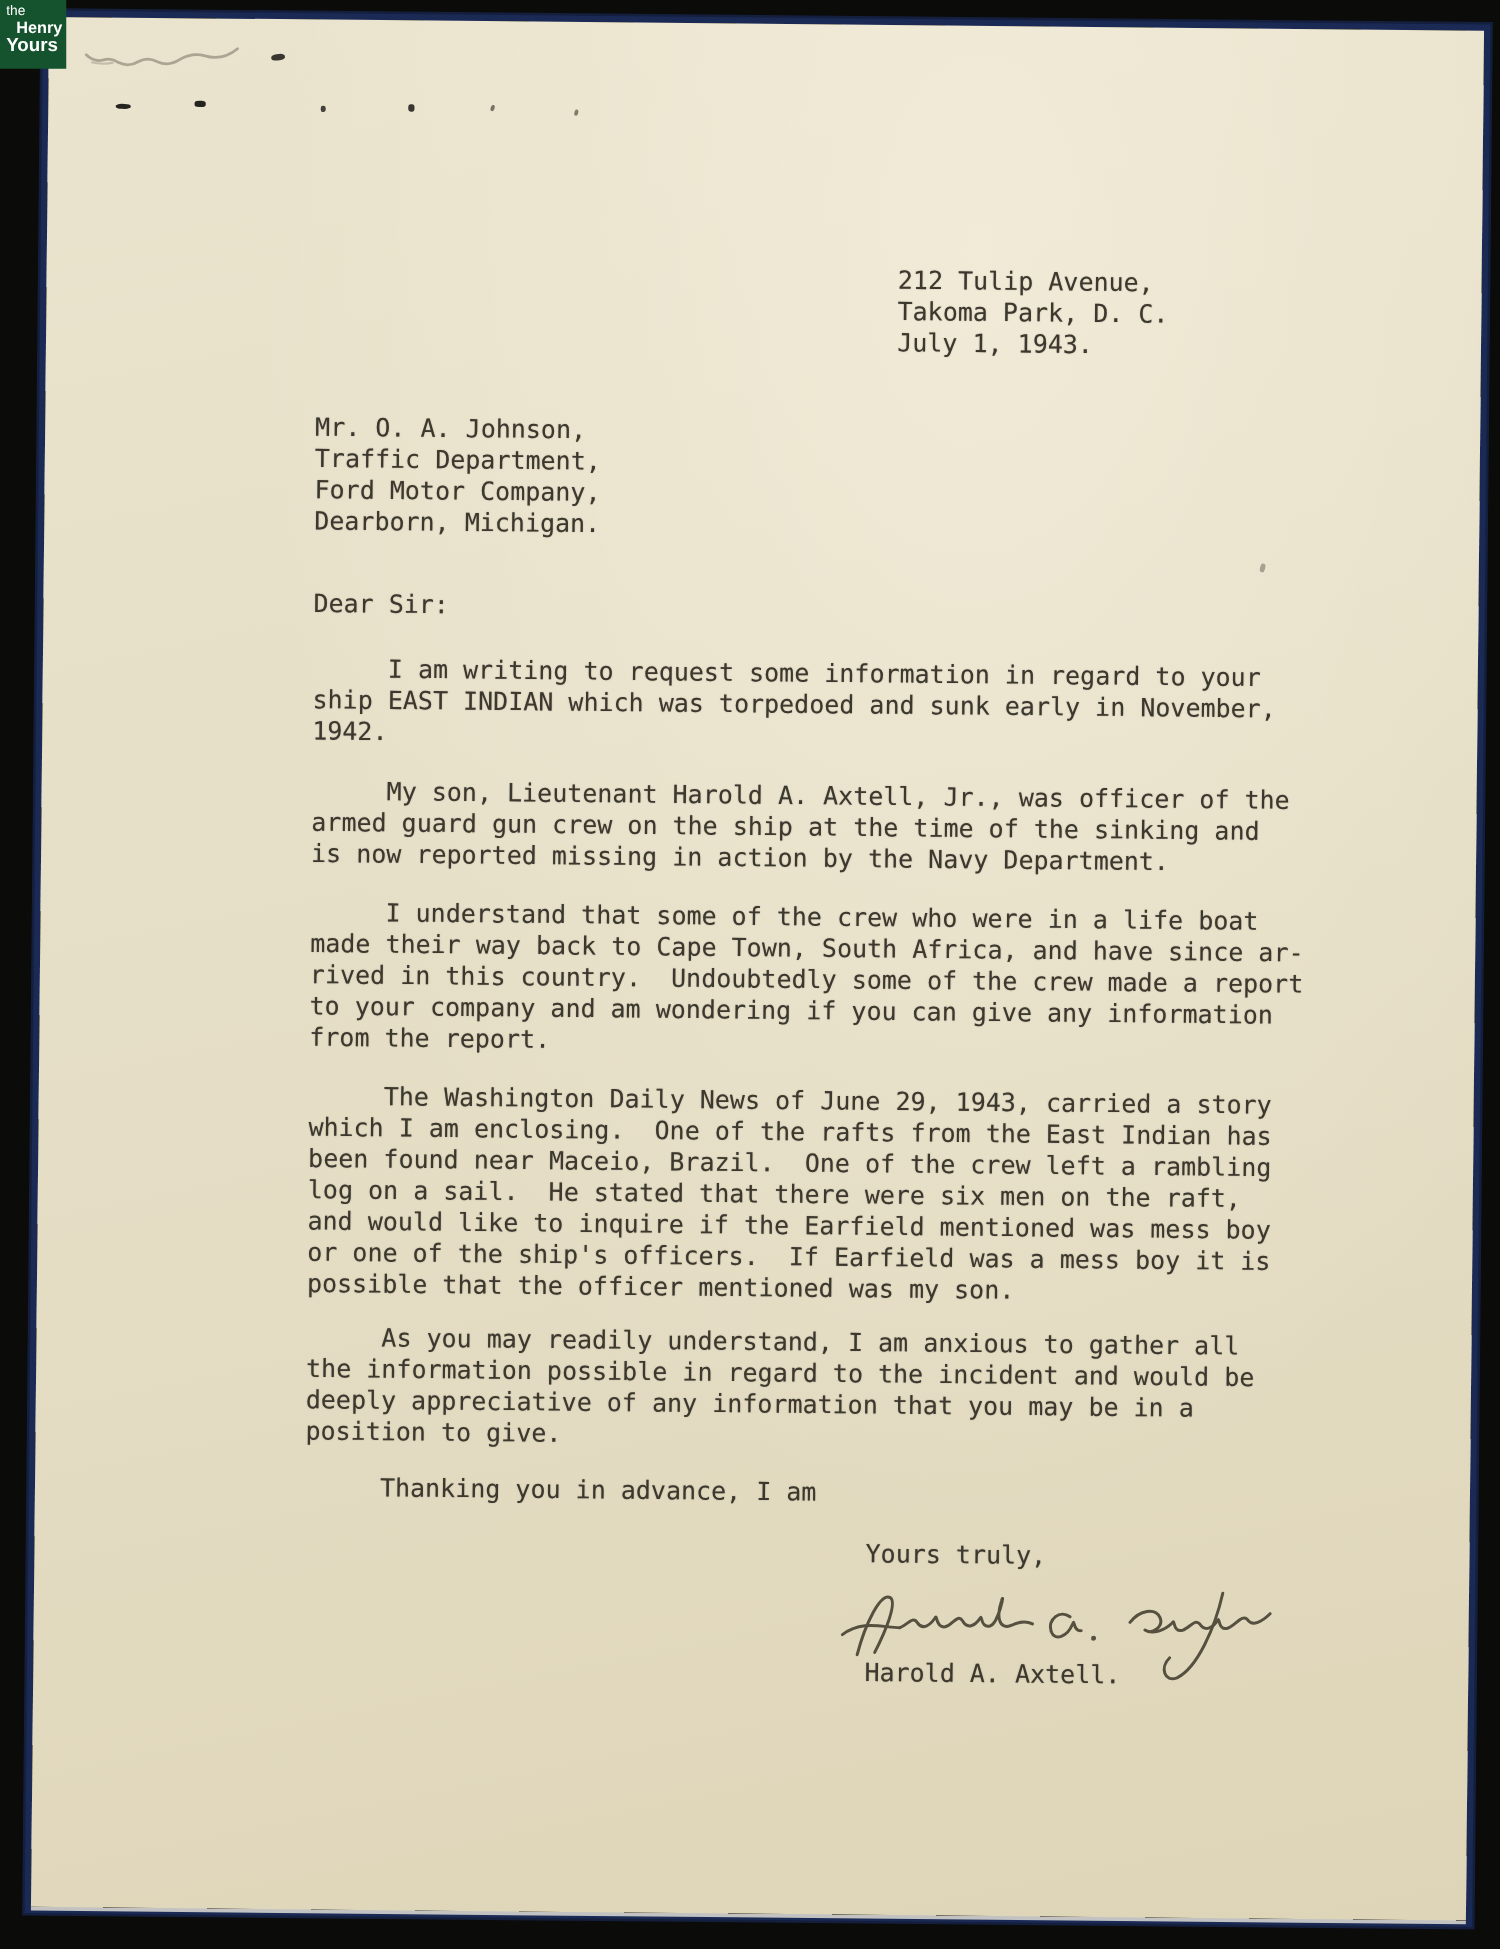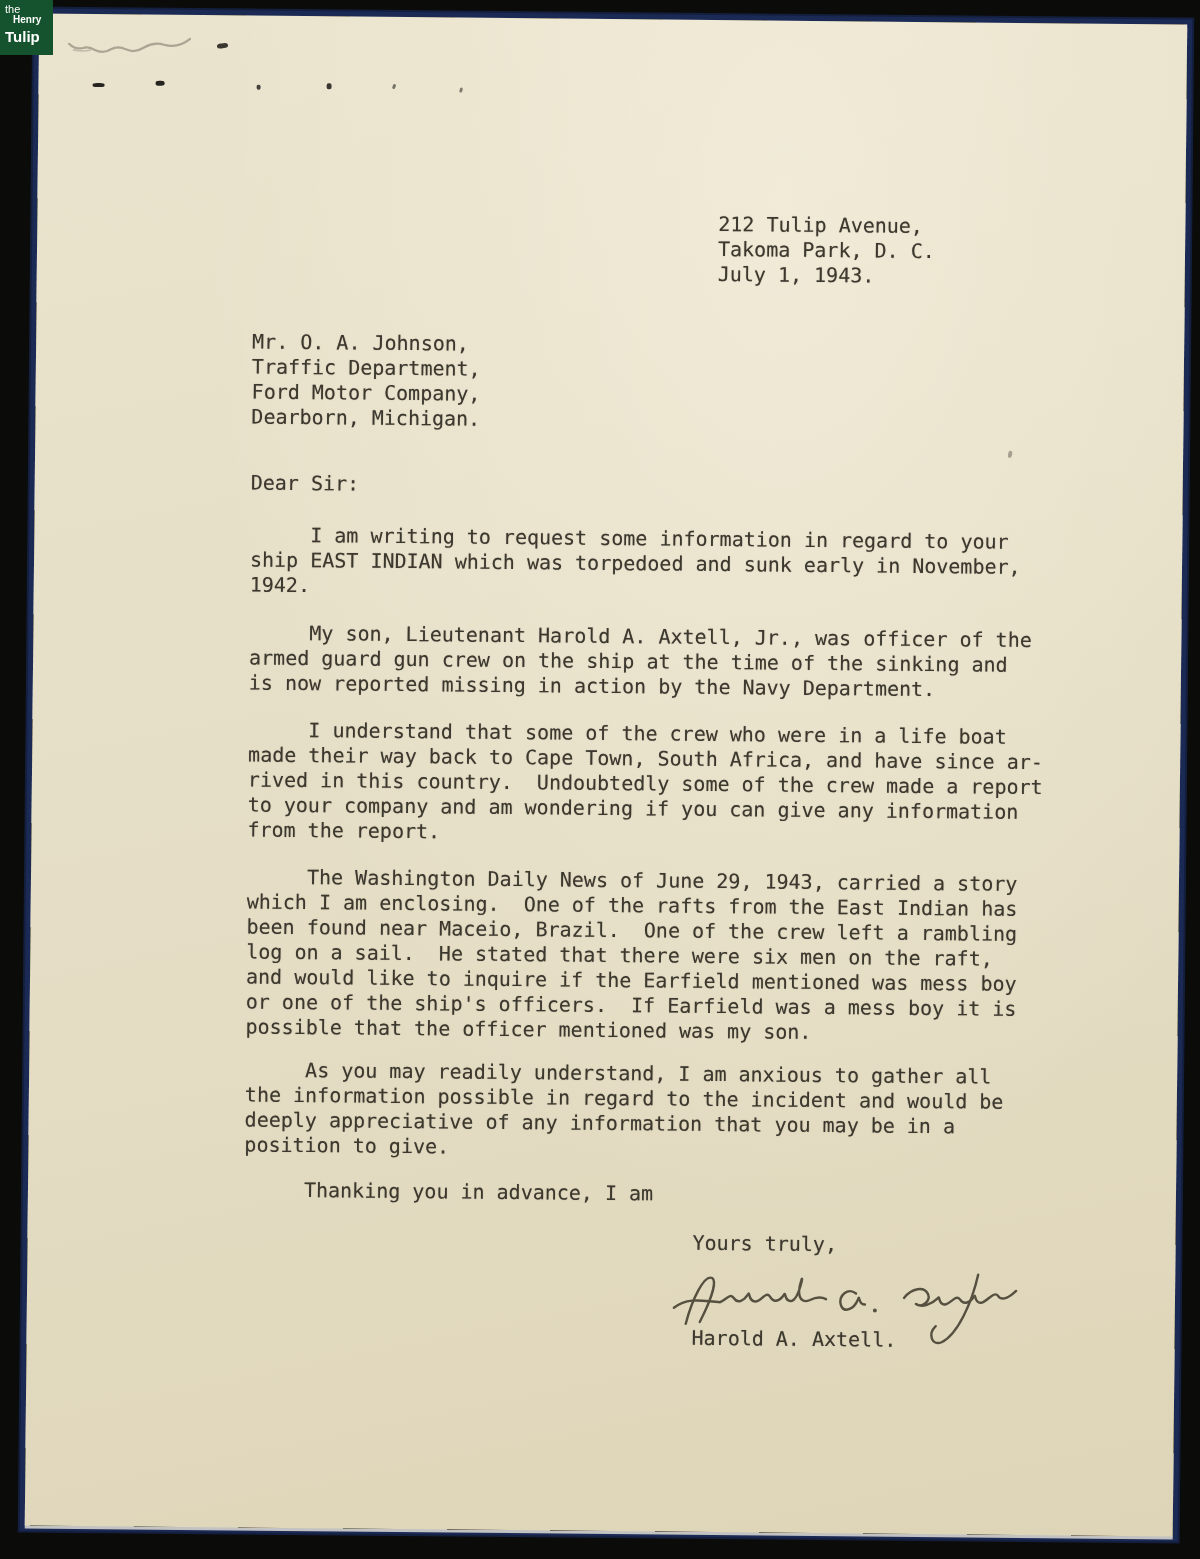--- a/index.html
+++ b/index.html
@@ -70,21 +70,21 @@
     left: 0;
     top: 0;
     width: 53px;
     height: 55px;
     background: #14532d;
     z-index: 10;
     font-family: "Liberation Sans", sans-serif;
     color: #ffffff;
   }
   .logo .the   { position: absolute; left: 5px;  top: 3px;  font-size: 11px; font-weight: 400; }
-  .logo .henry { position: absolute; left: 13px; top: 14px; font-size: 10px; font-weight: 700; }
+  .logo .henry { position: absolute; left: 13px; top: 14px; font-size: 13px; font-weight: 700; }
   .logo .ford  { position: absolute; left: 5px;  top: 28px; font-size: 15px; font-weight: 700; }
   
   .scribble-svg {
     position: absolute;
     left: 26px;
     top: 8px;
     width: 130px;
     height: 42px;
   }
   .speck {
@@ -174,16 +174,16 @@
       </g>
     </svg>
 
     <div class="ink typed-name">Harold A. Axtell.</div>
 
   </div>
 
   <div class="logo">
     <span class="the">the</span>
     <span class="henry">Henry</span>
-    <span class="ford">Tulip</span>
+    <span class="ford">Yours</span>
   </div>
 
 </div>
 
 </body></html>

